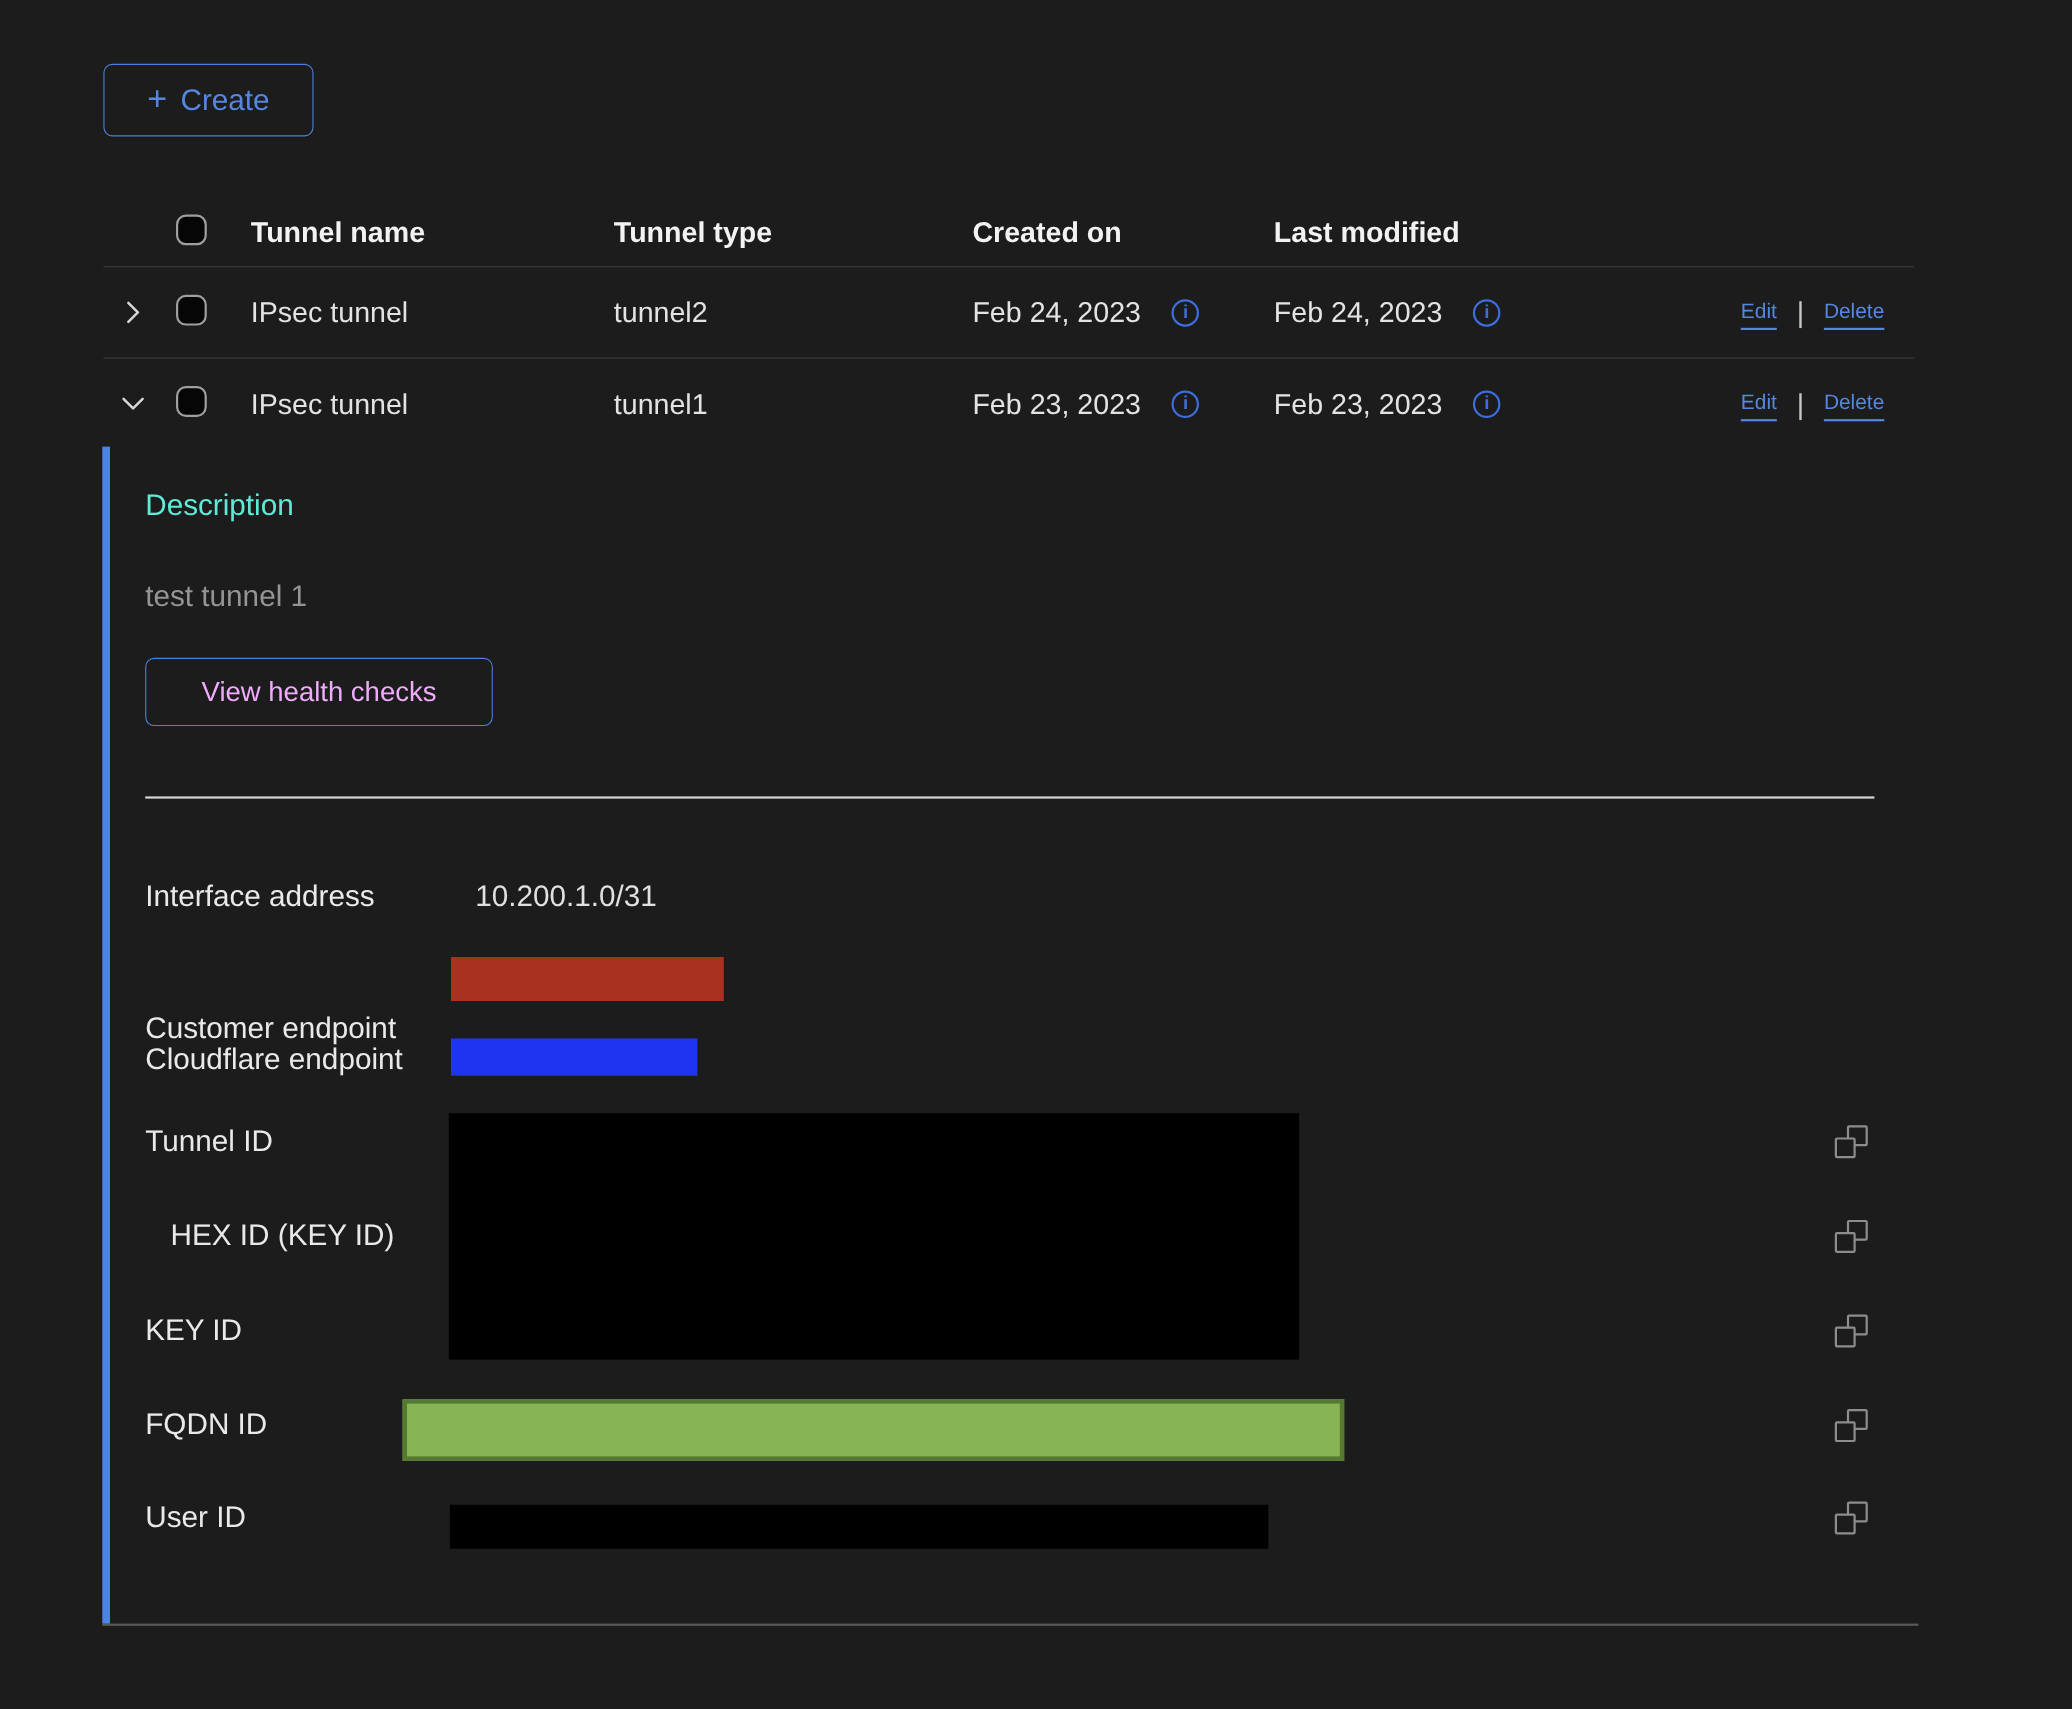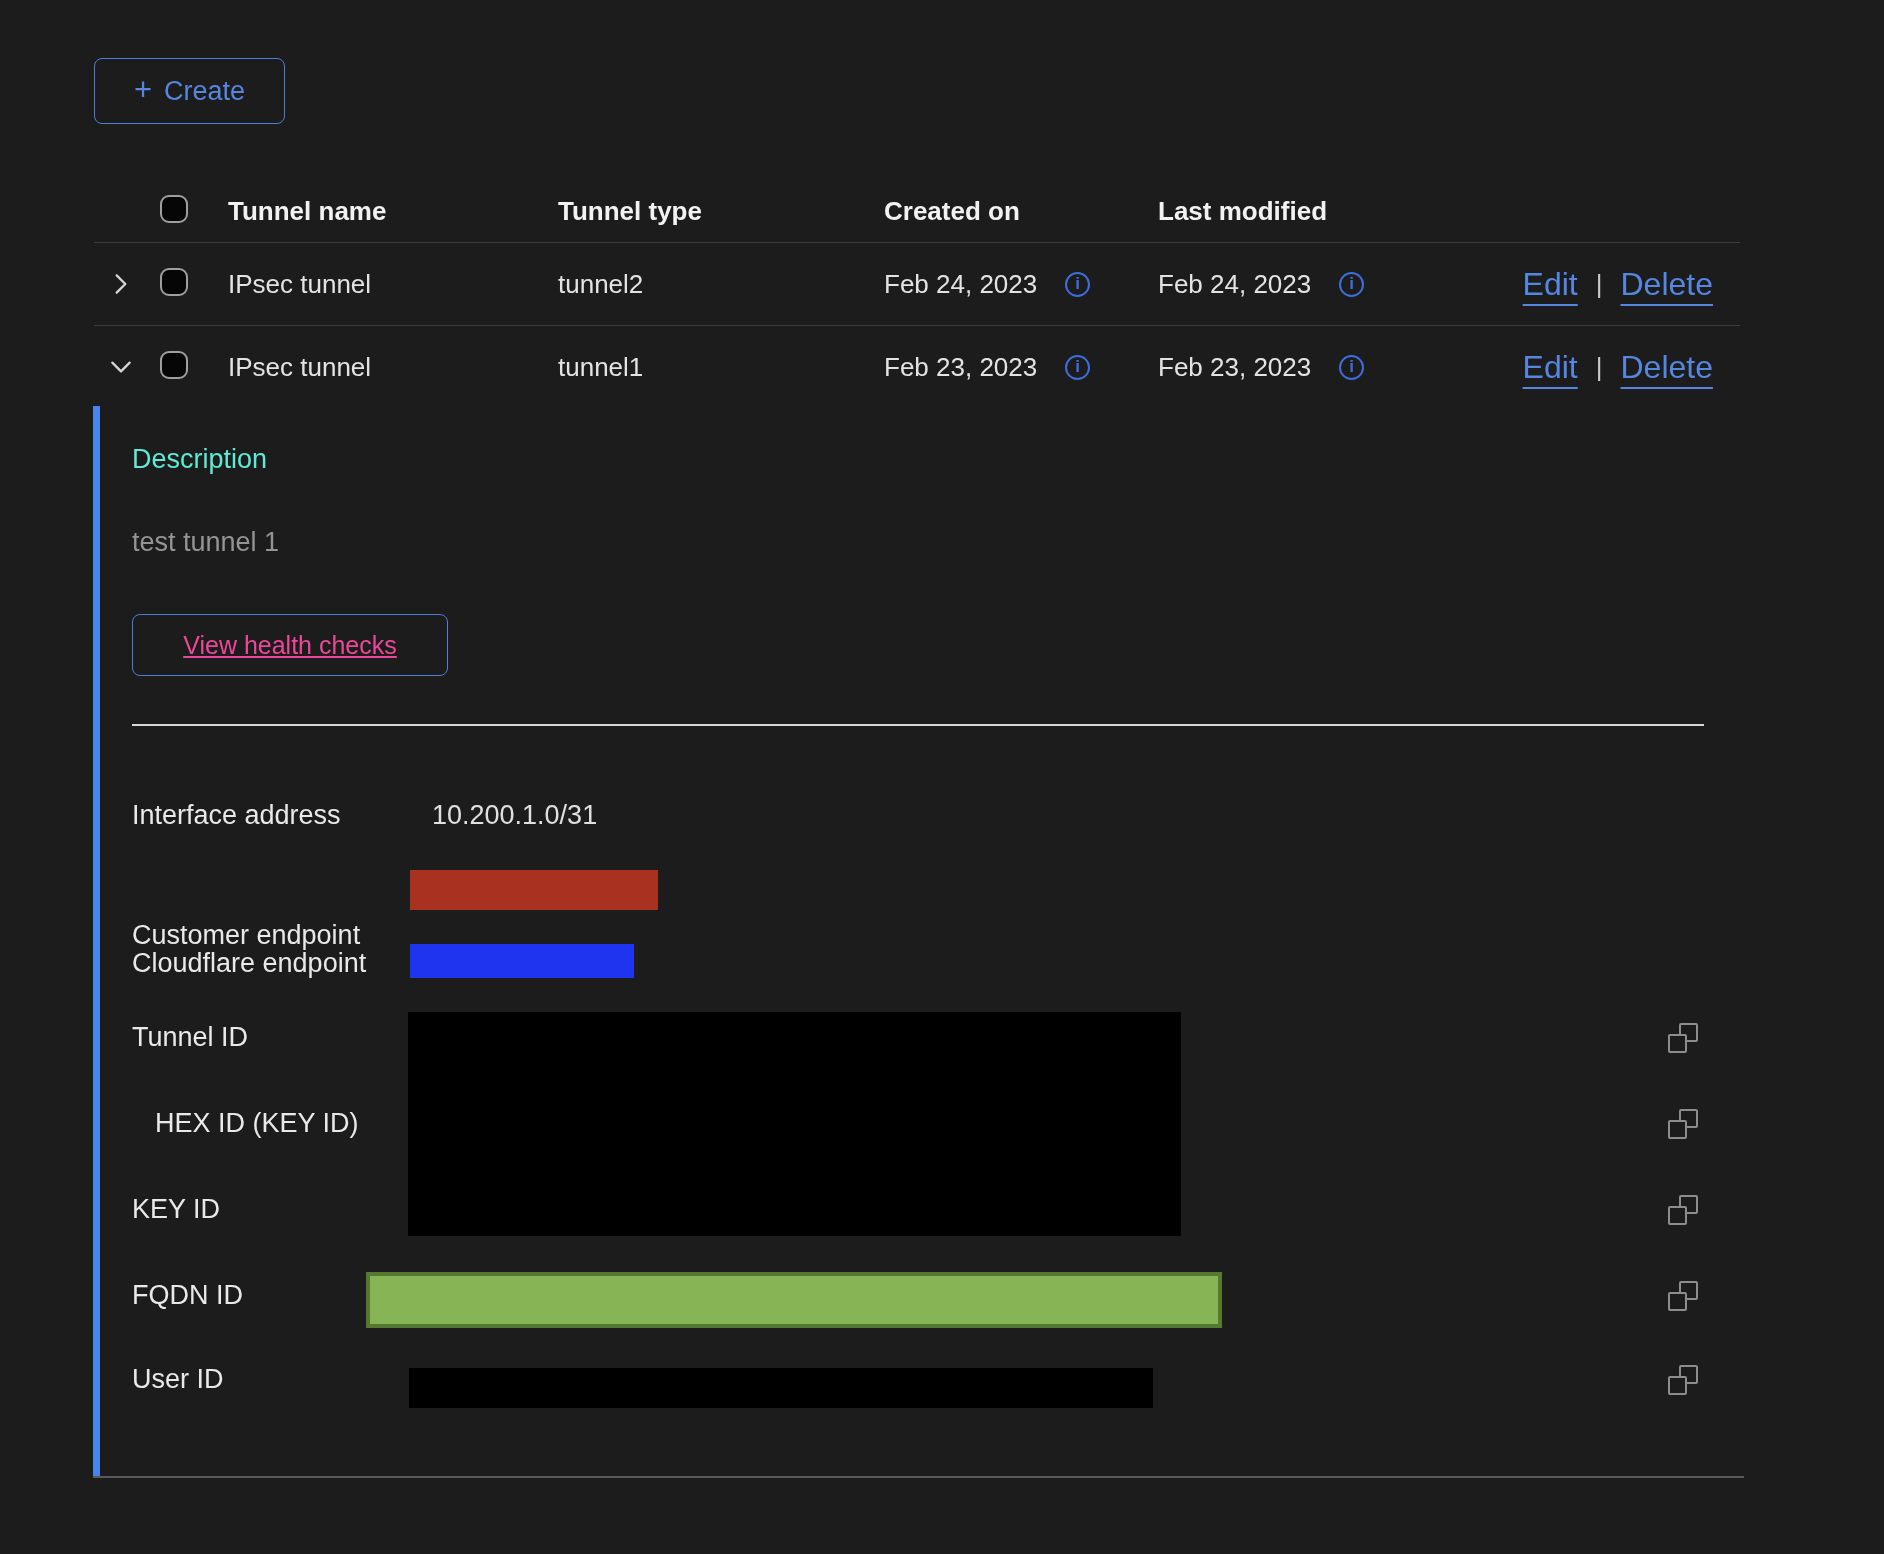--- a/index.html
+++ b/index.html
@@ -35,34 +35,34 @@
     background:#060606;box-sizing:border-box;
   }
   .datecell{display:flex;align-items:center;}
   .info{
     margin-left:28px;width:25px;height:25px;border:2px solid #3e6edd;border-radius:50%;
     color:#3e6edd;font-size:17px;font-weight:600;display:flex;align-items:center;justify-content:center;
     box-sizing:border-box;flex:0 0 auto;
   }
   .actions{display:flex;justify-content:flex-end;align-items:center;gap:18px;padding-right:27px;}
   .link{
-    color:#5586e0;font-size:32px;text-decoration:underline;
+    color:#5586e0;font-size:19px;text-decoration:underline;
     text-underline-offset:9px;text-decoration-thickness:2px;
   }
   .pipe{color:#c9c9c9;font-size:26px;}
 
   
   .panel{position:absolute;left:93px;top:406px;width:1651px;height:1072px;border-bottom:2px solid #5a5a5a;box-sizing:border-box;}
   .panel .bar{position:absolute;left:0;top:0;width:7px;height:100%;background:#4a84ea;}
   .desc-label{position:absolute;left:39px;top:37px;height:32px;line-height:32px;font-size:27px;color:#5eead4;}
   .desc-value{position:absolute;left:39px;top:120px;height:32px;line-height:32px;font-size:27px;color:#949494;}
   .health-btn{
-    position:absolute;left:39px;top:208px;width:316px;height:62px;
-    border:1.5px solid #4d7fd9;border-radius:8px;color:#ec4899;font-size:25px;
-    display:flex;align-items:center;justify-content:center;text-decoration:underline;
+    position:absolute;left:39px;top:192px;width:316px;height:62px;
+    border:1.5px solid #4d7fd9;border-radius:8px;color:#f0abfc;font-size:25px;
+    display:flex;align-items:center;justify-content:center;
   }
   .hr-light{position:absolute;left:39px;top:318px;width:1572px;height:2px;background:#d6d6d6;}
 
   .lbl{position:absolute;left:39px;height:32px;line-height:32px;font-size:27px;color:#e9e9e9;white-space:nowrap;}
   .f0{top:393px;} .f1{top:477px;margin-top:36px;} .f2{top:541px;} .f3{top:615px;}
   .f4{top:701px;margin-left:23px;} .f5{top:787px;} .f6{top:873px;} .f7{top:957px;}
   .val{position:absolute;left:339px;top:393px;height:32px;line-height:32px;font-size:27px;color:#e0e0e0;}
 
   .redact{position:absolute;box-sizing:border-box;}
   .redact.red{left:317px;top:464px;width:248px;height:40px;}

